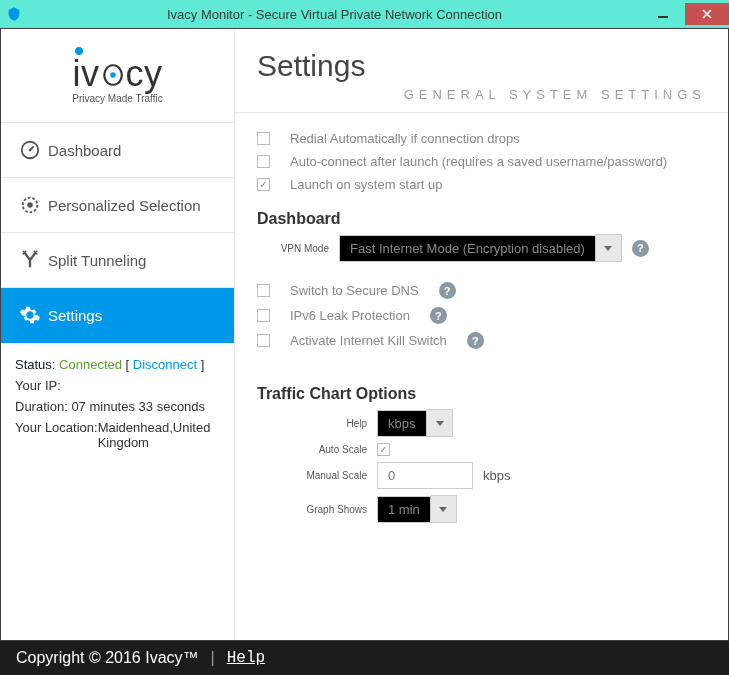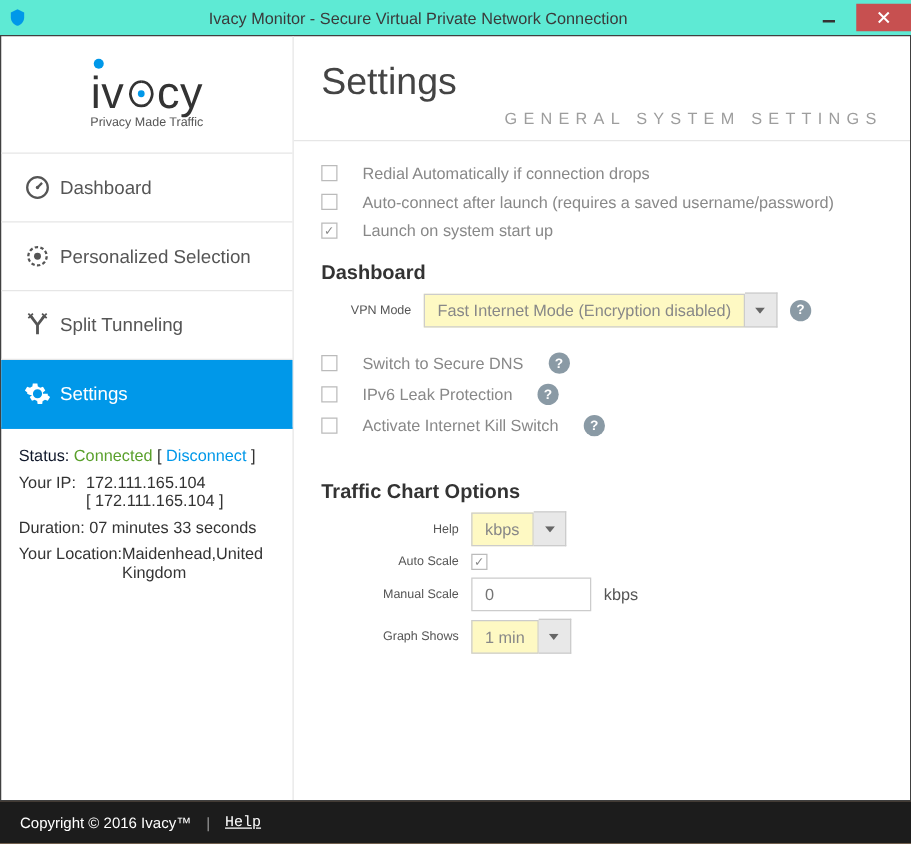--- a/index.html
+++ b/index.html
@@ -33,27 +33,27 @@
 .main-subtitle { font-size: 13px; color: #9d9d9d; letter-spacing: 5px; margin-top: 4px; text-align: right; }
 .content { padding: 14px 22px; color: #666; overflow: auto; flex: 1; }
 .chk-line { display: flex; align-items: center; gap: 20px; padding: 4px 0; color: #888; font-size: 13px; }
 .chk { width: 13px; height: 13px; border: 1px solid #bbb; background: #fff; display: inline-flex; align-items: center; justify-content: center; flex-shrink: 0; }
 .chk.checked::after { content: "✓"; font-size: 10px; color: #888; }
 .section-title { font-size: 16px; font-weight: bold; color: #333; margin: 14px 0 6px 0; }
 .field-row { display: flex; align-items: center; gap: 10px; margin: 6px 0; }
 .field-label { width: 110px; text-align: right; color: #555; font-size: 10px; }
 .field-label-narrow { width: 72px; }
 .select-box { display: flex; align-items: center; }
-.select-value { border: 1px solid #ccc; background: #fef9c3; padding: 5px 10px; color: #888; font-size: 13px; min-width: 50px; }
+.select-value { border: 1px solid #ccc; background: #000000; padding: 5px 10px; color: #888; font-size: 13px; min-width: 50px; }
 .select-value.wide { min-width: 215px; }
 .select-btn { border: 1px solid #ccc; border-left: none; background: #e8e8e8; width: 26px; height: 28px; display: flex; align-items: center; justify-content: center; cursor: pointer; }
 .help-badge { width: 17px; height: 17px; border-radius: 50%; background: #8a9aa5; color: #fff; font-size: 11px; font-weight: bold; display: inline-flex; align-items: center; justify-content: center; flex-shrink: 0; cursor: pointer; }
 .text-input { border: 1px solid #ccc; padding: 5px 10px; width: 96px; color: #aaa; font-size: 13px; }
 .unit-suffix { color: #555; font-size: 13px; }
-.footer { height: 34px; background: #1c1c1c; color: #fff; display: flex; align-items: center; padding: 0 16px; font-size: 12px; gap: 12px; }
+.footer { height: 34px; background: #1c1c1c; color: #fff; display: flex; align-items: center; padding: 0 16px; font-size: 16px; gap: 12px; }
 .footer-sep { color: #999; }
 .footer-help { text-decoration: underline; cursor: pointer; font-family: Liberation Mono, monospace; }
 </style>
 </head>
 <body>
 
 <div class="window">
 
   <div class="titlebar">
     <span class="titlebar-icon">
@@ -119,24 +119,20 @@
       </div>
 
       <div class="status-block">
         <div class="status-row">
           <span class="status-label">Status:</span>
           <span class="status-connected">Connected</span>
           <span> [ </span><span class="status-disconnect">Disconnect</span><span> ]</span>
         </div>
         <div class="status-row" style="display:flex;gap:8px;">
           <span>Your IP:</span>
-          <div>
-            <div class="ip-line">172.111.165.104</div>
-            <div class="ip-line">[ 172.111.165.104 ]</div>
-          </div>
         </div>
         <div class="status-row">
           <span>Duration:</span>
           <span>07 minutes 33 seconds</span>
         </div>
         <div class="status-row loc-row">
           <span>Your Location:</span>
           <span style="max-width:120px;">Maidenhead,United Kingdom</span>
         </div>
       </div>

